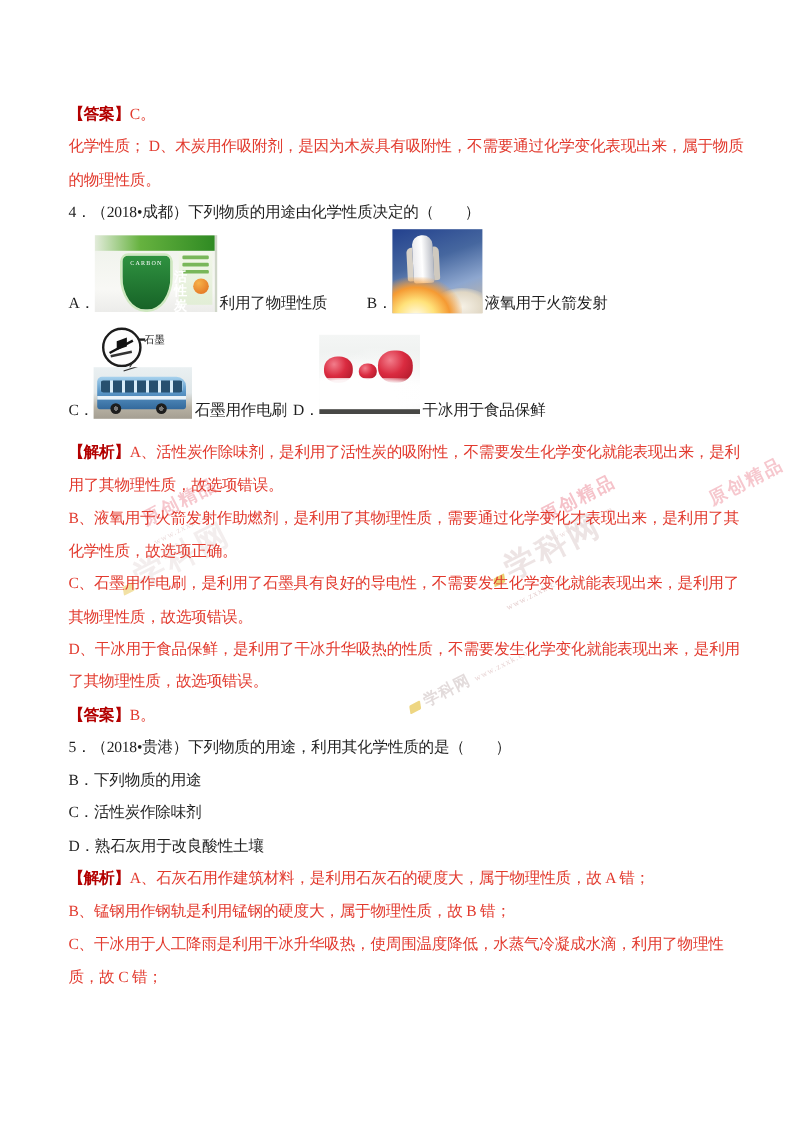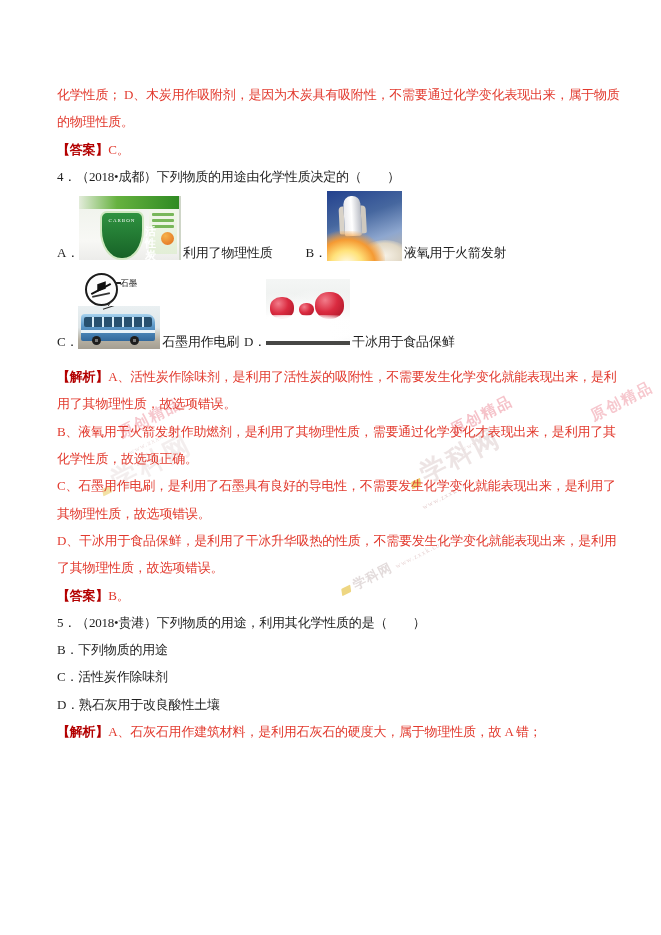--- a/index.html
+++ b/index.html
@@ -139,22 +139,22 @@
     <span class="cap"></span>
     <span class="brand-sm">学科网</span>
     <span class="url">www.zxxk.com</span>
   </div>
   <div class="wm rot" style="left:588px;top:392px;opacity:.55;">
     <span class="tagline">原创精品</span>
   </div>
 
   <div class="content">
 
+    <p class="red"><span class="tag">【答案】</span><span>C。</span></p>
     <p class="red">化学性质； D、木炭用作吸附剂，是因为木炭具有吸附性，不需要通过化学变化表现出来，属于物质的物理性质。</p>
-    <p class="red"><span class="tag">【答案】</span><span>C。</span></p>
 
     <p class="black">4．（2018•成都）下列物质的用途由化学性质决定的（　　）</p>
 
     <div class="opt-row row1">
       <span class="opt-label">A．</span>
       <div class="imgA">
         <div class="band"></div>
         <div class="panel">
             <i></i>
             <i></i>
@@ -215,15 +215,17 @@
     <p class="red">C、石墨用作电刷，是利用了石墨具有良好的导电性，不需要发生化学变化就能表现出来，是利用了其物理性质，故选项错误。</p>
     <p class="red">D、干冰用于食品保鲜，是利用了干冰升华吸热的性质，不需要发生化学变化就能表现出来，是利用了其物理性质，故选项错误。</p>
     <p class="red"><span class="tag">【答案】</span><span>B。</span></p>
 
     <p class="black">5．（2018•贵港）下列物质的用途，利用其化学性质的是（　　）</p>
     <p class="black">B．下列物质的用途</p>
     <p class="black">C．活性炭作除味剂</p>
     <p class="black">D．熟石灰用于改良酸性土壤</p>
 
     <p class="red"><span class="tag">【解析】</span><span>A、石灰石用作建筑材料，是利用石灰石的硬度大，属于物理性质，故 A 错；</span></p>
+    <p class="red">B、锰钢用作钢轨是利用锰钢的硬度大，属于物理性质，故 B 错；</p>
+    <p class="red">C、干冰用于人工降雨是利用干冰升华吸热，使周围温度降低，水蒸气冷凝成水滴，利用了物理性质，故 C 错；</p>
 
   </div>
 </div>
 
 </body></html>

